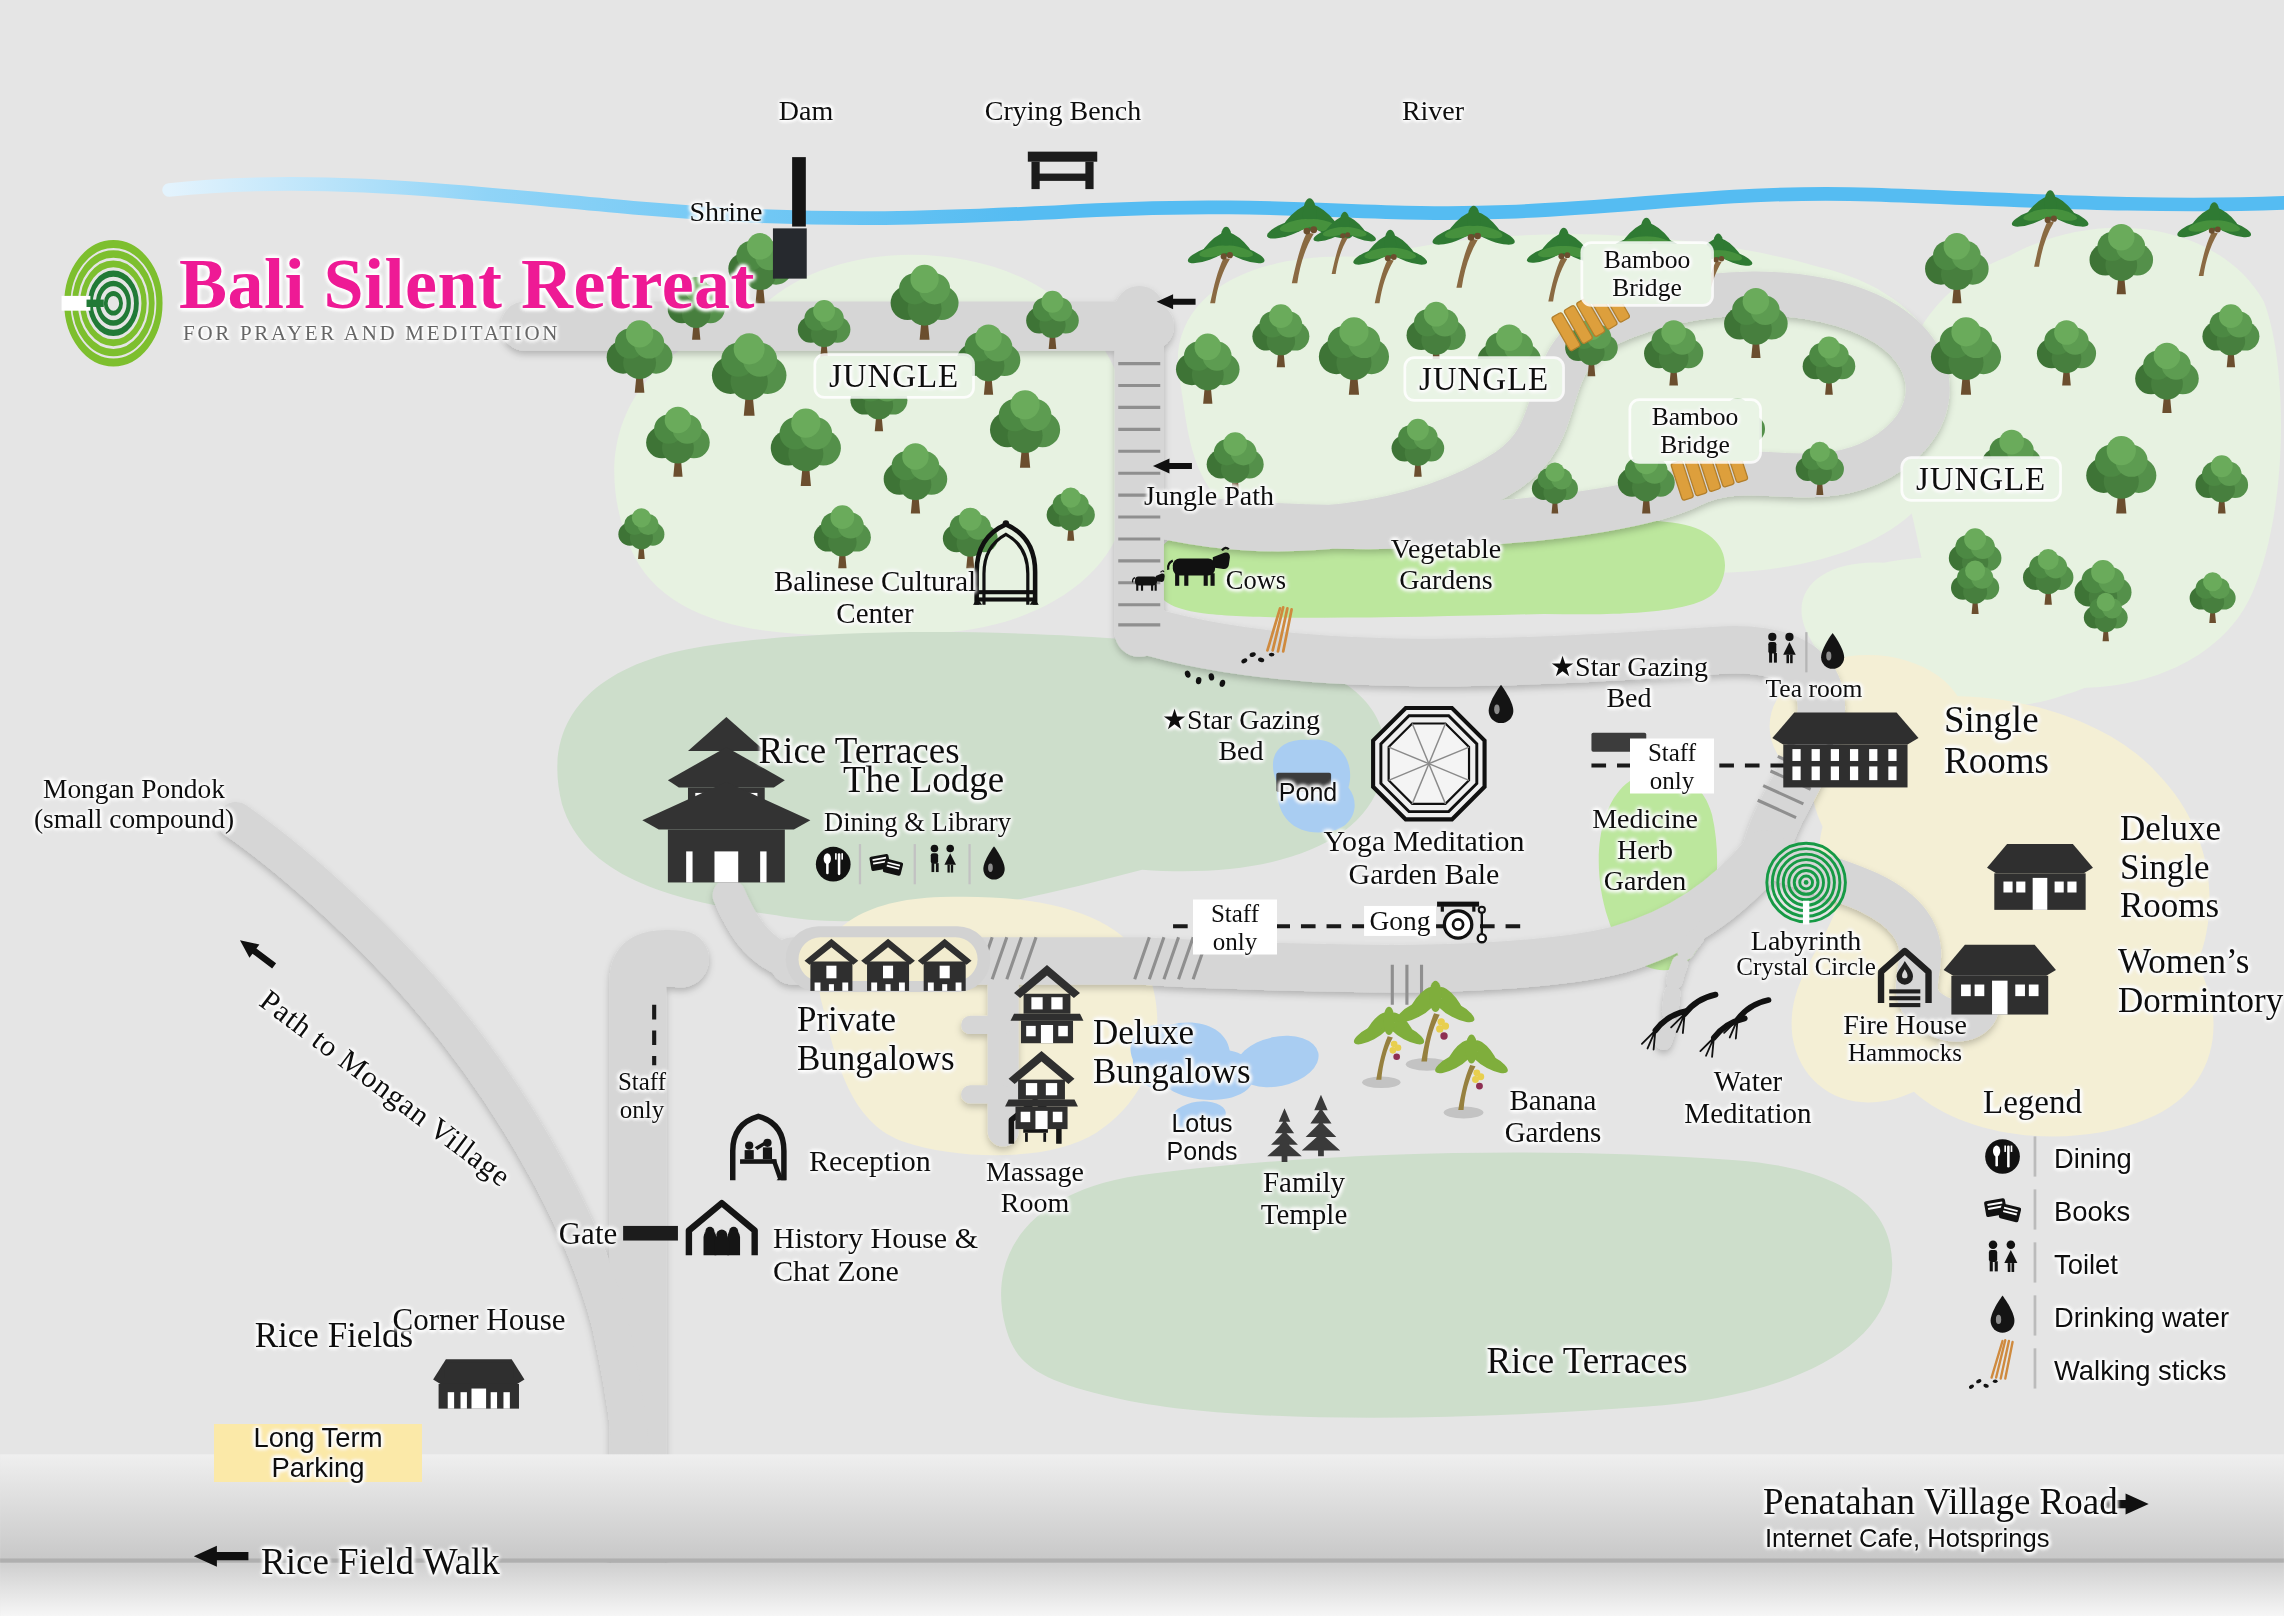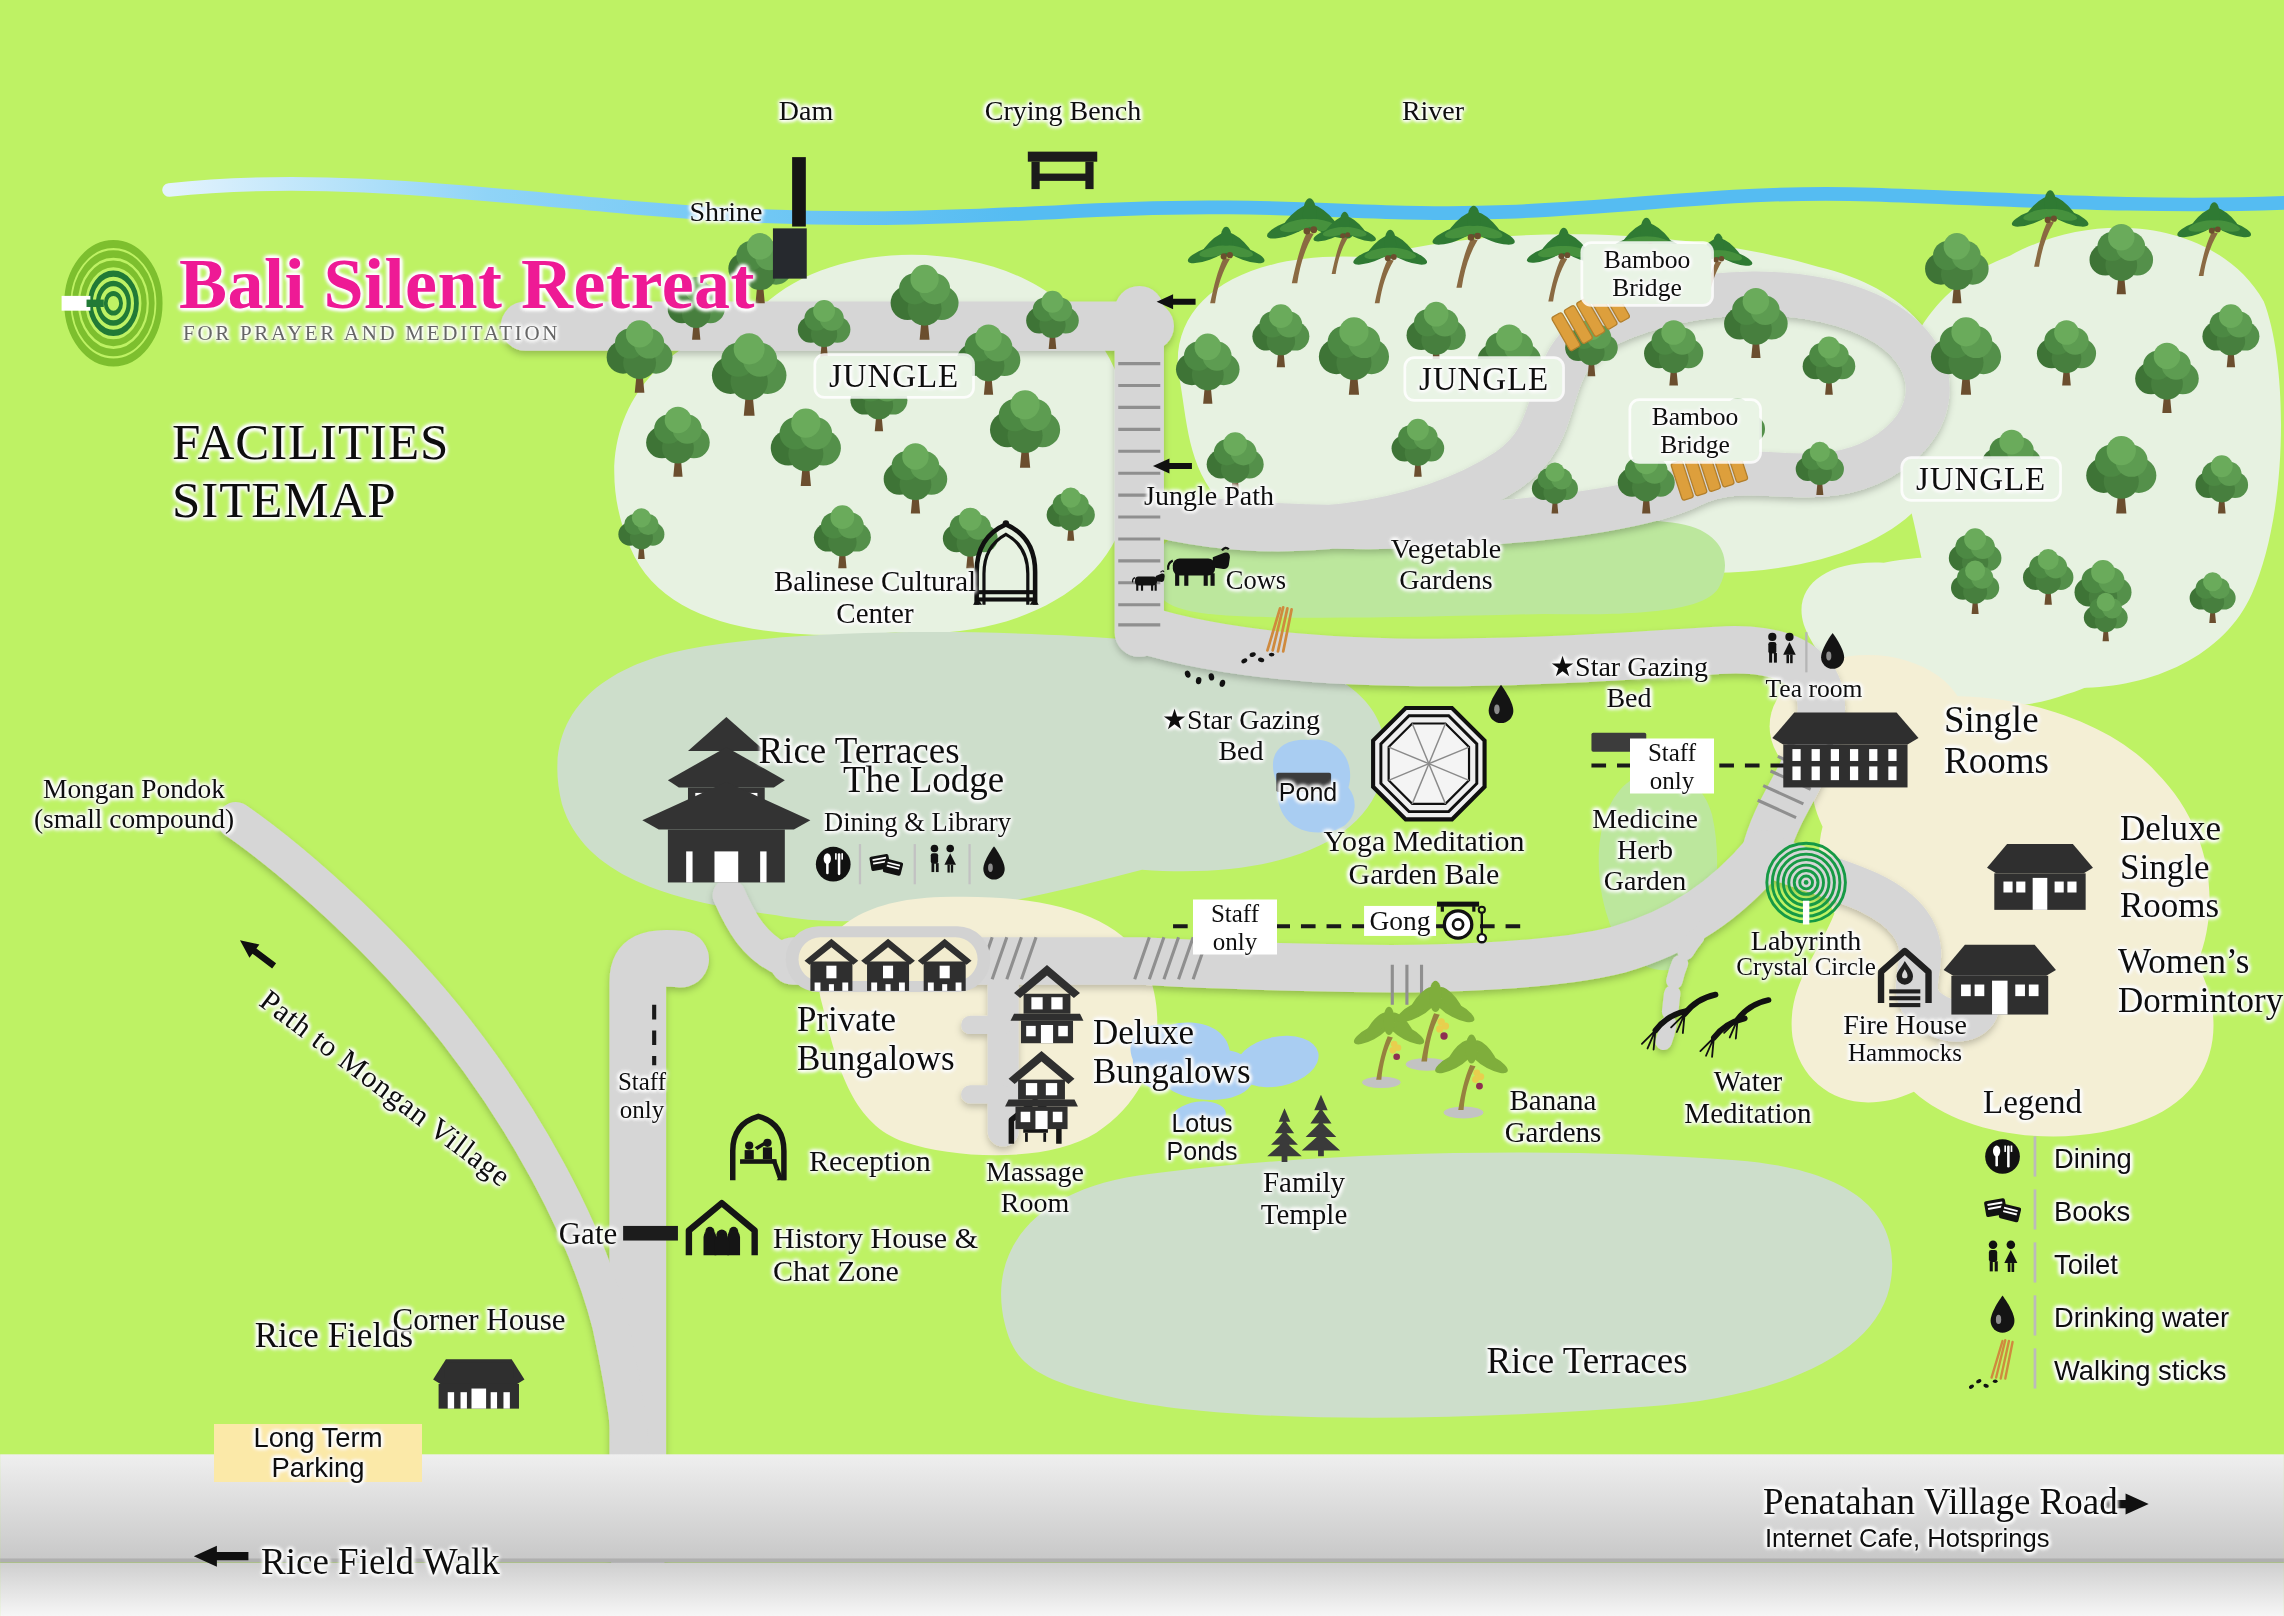--- a/index.html
+++ b/index.html
@@ -1,17 +1,17 @@
 <!DOCTYPE html>
 <html style="--brand_magenta: #ee1a95; --river_blue: #55bcf2; --path_gray: #d6d6d6; --jungle_bg: #e7f2e1; --field_green: #cddecb; --garden_green: #bce79d; --cream: #f4efd5; --pond_blue: #a9cdf2; --bamboo_orange: #dd9f3c; --labyrinth_green: #169a45; --logo_lime: #7dbf2e; --logo_dark_green: #217a36; --parking_yellow: #fbe9a8; --building_dark: #2f2f2f;font-size:14.6px"><head>
 <meta charset="utf-8">
 <style>
   html,body{margin:0;padding:0;background:#fff;}
   body{width:2284px;height:1616px;overflow:hidden;font-family:"Liberation Serif","DejaVu Serif",serif;}
-  .stage{position:relative;width:2284px;height:1616px;background:#bef264;}
+  .stage{position:relative;width:2284px;height:1616px;background:#e5e5e5;}
   svg.map{position:absolute;left:0;top:0;}
   .lbl{position:absolute;color:#0e0e0e;line-height:1.1;text-align:center;
        text-shadow:0 0 3.7px #fff,0 0 3.7px #fff,0 0 5.5px #fff,0 0 5.5px #fff,0 1.8px 4.6px #fff,0 -1.8px 4.6px #fff,1.8px 0 4.6px #fff,-1.8px 0 4.6px #fff;}
   .ctr{transform:translate(-50%,-50%);}
   .left{text-align:left;}
   .bold{font-weight:normal;}
   .sans{font-family:"Liberation Sans","DejaVu Sans",sans-serif;}
   .pill{background:#e9f4e5;border-radius:8.2px;padding:1.8px 12.8px;box-shadow:0 0 0 2.7px rgba(255,255,255,.85);}
   .whitebg{background:#fff;padding:0 5.5px;}
   .brand{color:var(--brand_magenta,#ee1a95);font-weight:bold;letter-spacing:0.5px;}
@@ -579,21 +579,20 @@
 </g>
 </svg>
 
 <div class="lbl ctr" style="left:806px;top:111px;font-size:28px;">Dam</div>
 <div class="lbl ctr" style="left:1063px;top:111px;font-size:28px;white-space:nowrap;">Crying Bench</div>
 <div class="lbl ctr" style="left:1433px;top:111px;font-size:28px;">River</div>
 <div class="lbl ctr" style="left:726px;top:212px;font-size:28px;">Shrine</div>
 
 <div class="lbl left brand" style="left:179px;top:245px;font-size:72px;white-space:nowrap;">Bali Silent Retreat</div>
 <div class="lbl left tagline" style="left:183px;top:322px;font-size:21px;white-space:nowrap;">FOR PRAYER AND MEDITATION</div>
-<div class="lbl left bold" style="left:172px;top:413px;font-size:51px;width:365px;line-height:1.14;letter-spacing:0.9px;text-align:left;">FACILITIES SITEMAP</div>
 
 <div class="lbl ctr pill bold" style="left:894px;top:376px;font-size:33px;letter-spacing:0.9px;">JUNGLE</div>
 <div class="lbl ctr pill bold" style="left:1484px;top:379px;font-size:33px;letter-spacing:0.9px;">JUNGLE</div>
 <div class="lbl ctr pill bold" style="left:1981px;top:479px;font-size:33px;letter-spacing:0.9px;">JUNGLE</div>
 
 <div class="lbl ctr pill" style="left:1647px;top:274px;font-size:25.6px;width:102px;">Bamboo Bridge</div>
 <div class="lbl ctr pill" style="left:1695px;top:431px;font-size:25.6px;width:102px;">Bamboo Bridge</div>
 <div class="lbl ctr" style="left:1209px;top:496px;font-size:28px;white-space:nowrap;">Jungle Path</div>
 
 <div class="lbl ctr" style="left:875px;top:598px;font-size:29px;width:210px;">Balinese Cultural Center</div>

